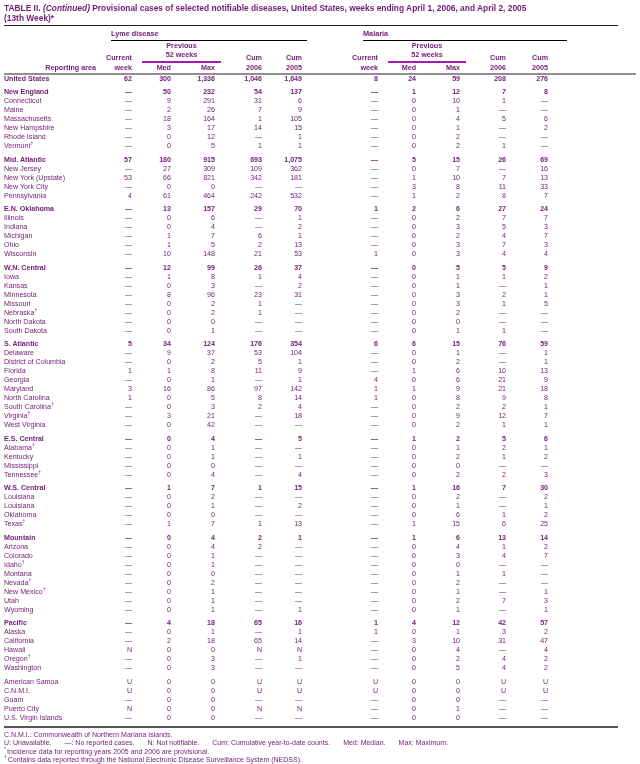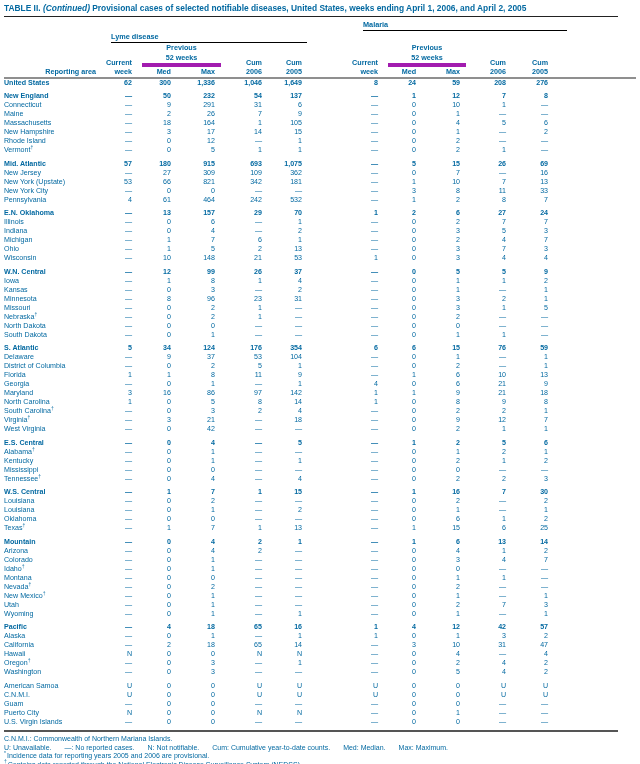--- a/index.html
+++ b/index.html
@@ -1,54 +1,55 @@
 <!DOCTYPE html>
 <html><head>
 <meta charset="utf-8">
 <style>
   html,body { margin:0; padding:0; background:#fff; }
   .page {
     position:relative; width:640px; height:764px; box-sizing:border-box;
-    background:#fff; color:#0369a1; overflow:hidden;
+    background:#fff; color:#701a75; overflow:hidden;
     font-family:"Liberation Sans", sans-serif;
     padding:4px 22px 0 4px;
   }
   
   .title { font-size:8.4px; font-weight:bold; line-height:9.6px; }
   .title .it { font-style:italic; }
   .rule-top { border-bottom:1.5px solid #222; margin-top:2px; }
   
   table { border-collapse:collapse; table-layout:fixed; width:632px; margin-top:3px; }
   th { font-weight:bold; font-size:7.2px; line-height:9.6px; padding:0; vertical-align:bottom; white-space:nowrap; }
   td { font-size:7.1px; line-height:9px; padding:0; white-space:nowrap; }
   .num { text-align:right; }
   th.areah { text-align:right; }
   .grp div { border-bottom:1px solid #000; text-align:left; font-size:7.3px; padding-bottom:1px; }
   .grp.lyme div { margin:0 -5px 0 15px; }
-  .grp.mal  div { margin:0 -19px 12px 61px; }
+  .grp.mal  div { margin:0 -19px 0 61px; }
   .prev { text-align:center;margin-top:44px; }
   .prev div { margin:0 -6px 0 10px; }
-  .w52 div { border-bottom:4px solid #a21caf; text-align:center; margin:0 -6px 0 10px; padding-bottom:1px; }
+  .w52 div { border-bottom:2px solid #a21caf; text-align:center; margin:0 -6px 0 10px; padding-bottom:1px; }
   .hb { border-bottom:2.5px solid #8f8f8f; }
   tbody.gap tr:first-child td { padding-top:4.5px; }
   tr.b td { font-weight:bold; }
   sup { font-size:5px; line-height:0; vertical-align:super; }
   
   .rule-bot { border-bottom:2px solid #555; margin-top:3px; }
   .footnotes { font-size:7px; line-height:8.4px; margin-top:3.5px; }
   .footnotes .legend span { margin-right:13px; }
   .footnotes sup { font-size:5px; margin-right:1px; }
 </style>
 </head>
 <body>
 
 <div class="page">
 
   <div class="title">
     <div><span>TABLE II. </span><span class="it">(Continued)</span><span> Provisional cases of selected notifiable diseases, United States, weeks ending April 1, 2006, and April 2, 2005</span></div>
+    <div>(13th Week)*</div>
   </div>
 
   <div class="rule-top"></div>
 
   <table id="regions-table">
     <colgroup>
       <col style="width:92px">
         <col style="width:36px">
         <col style="width:39px">
         <col style="width:44px">

